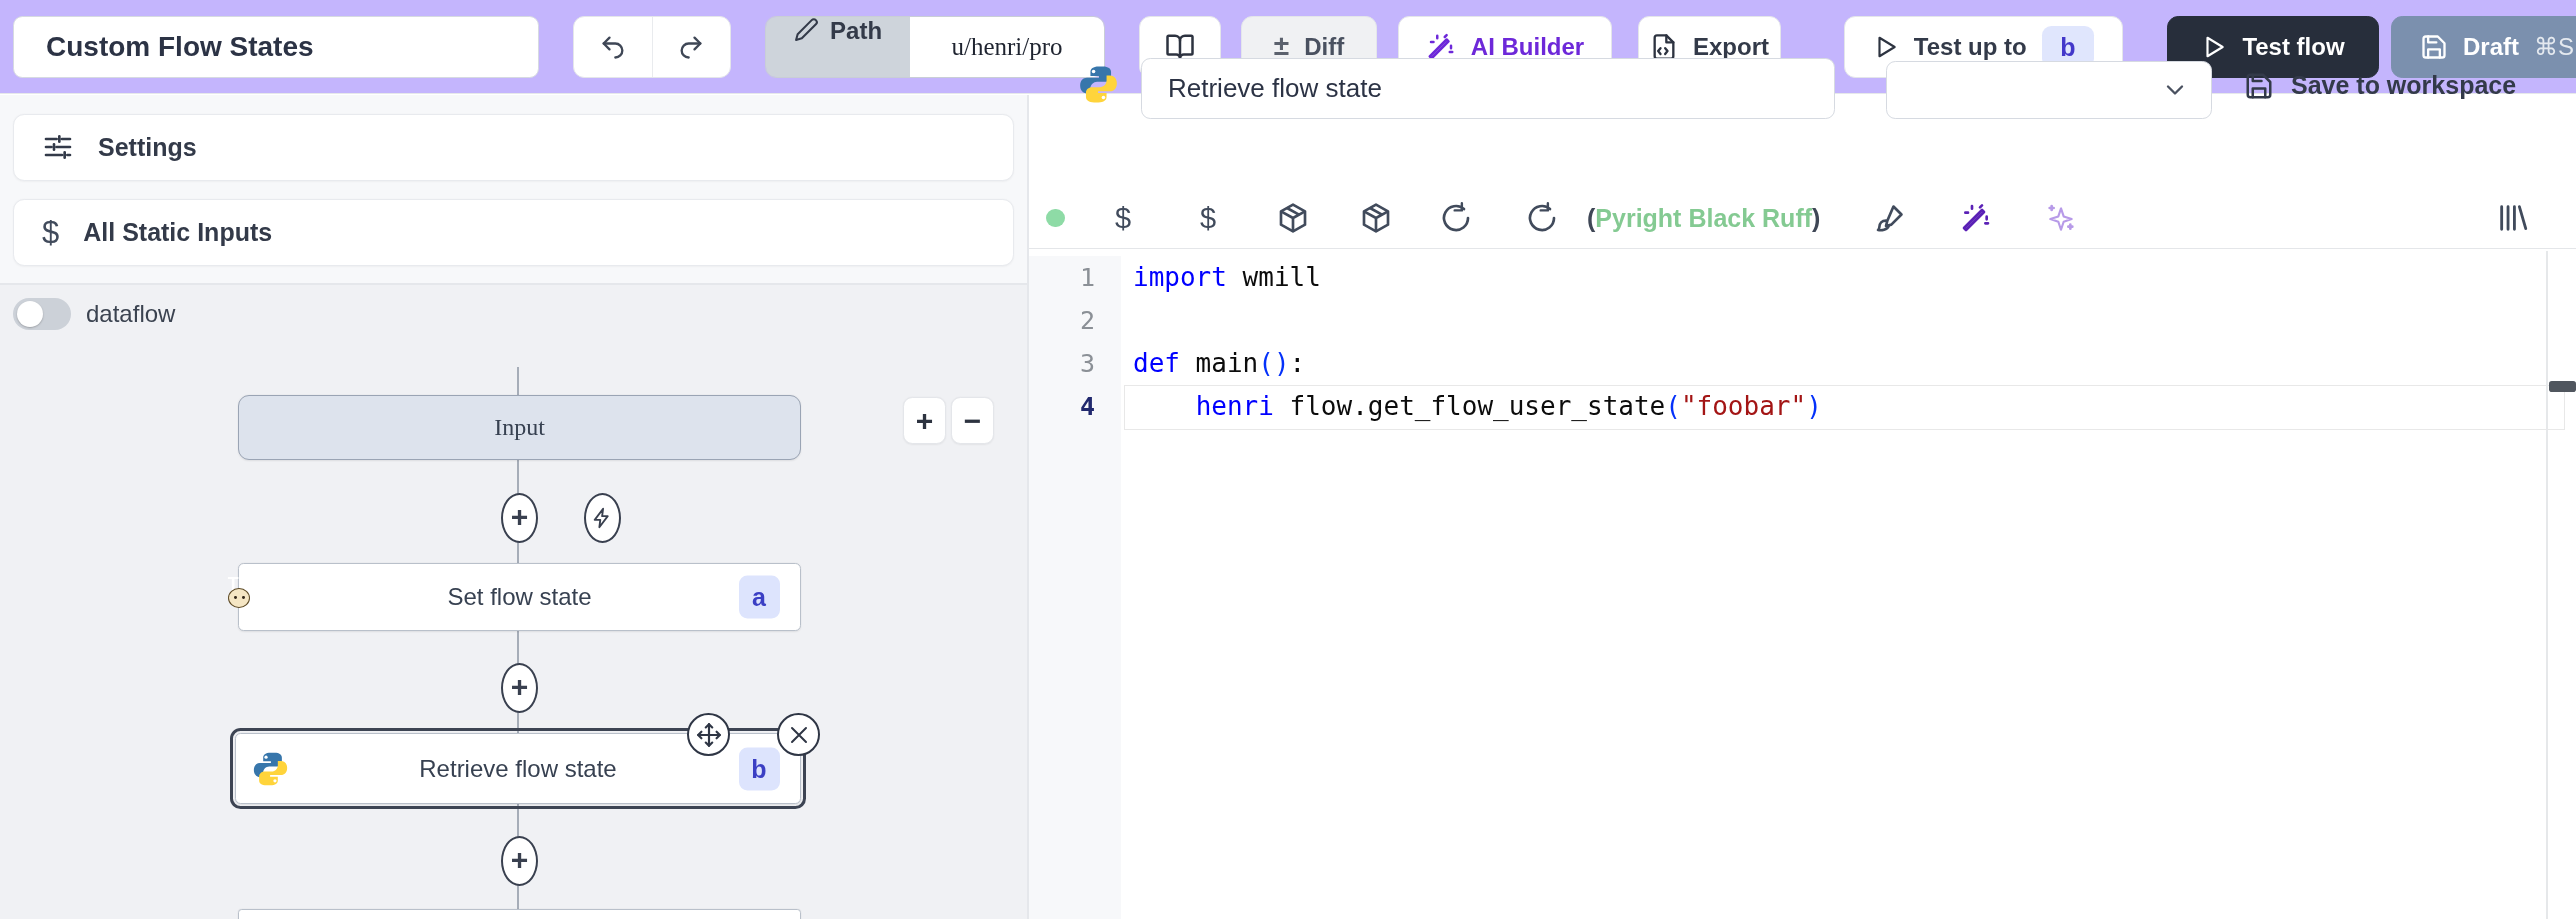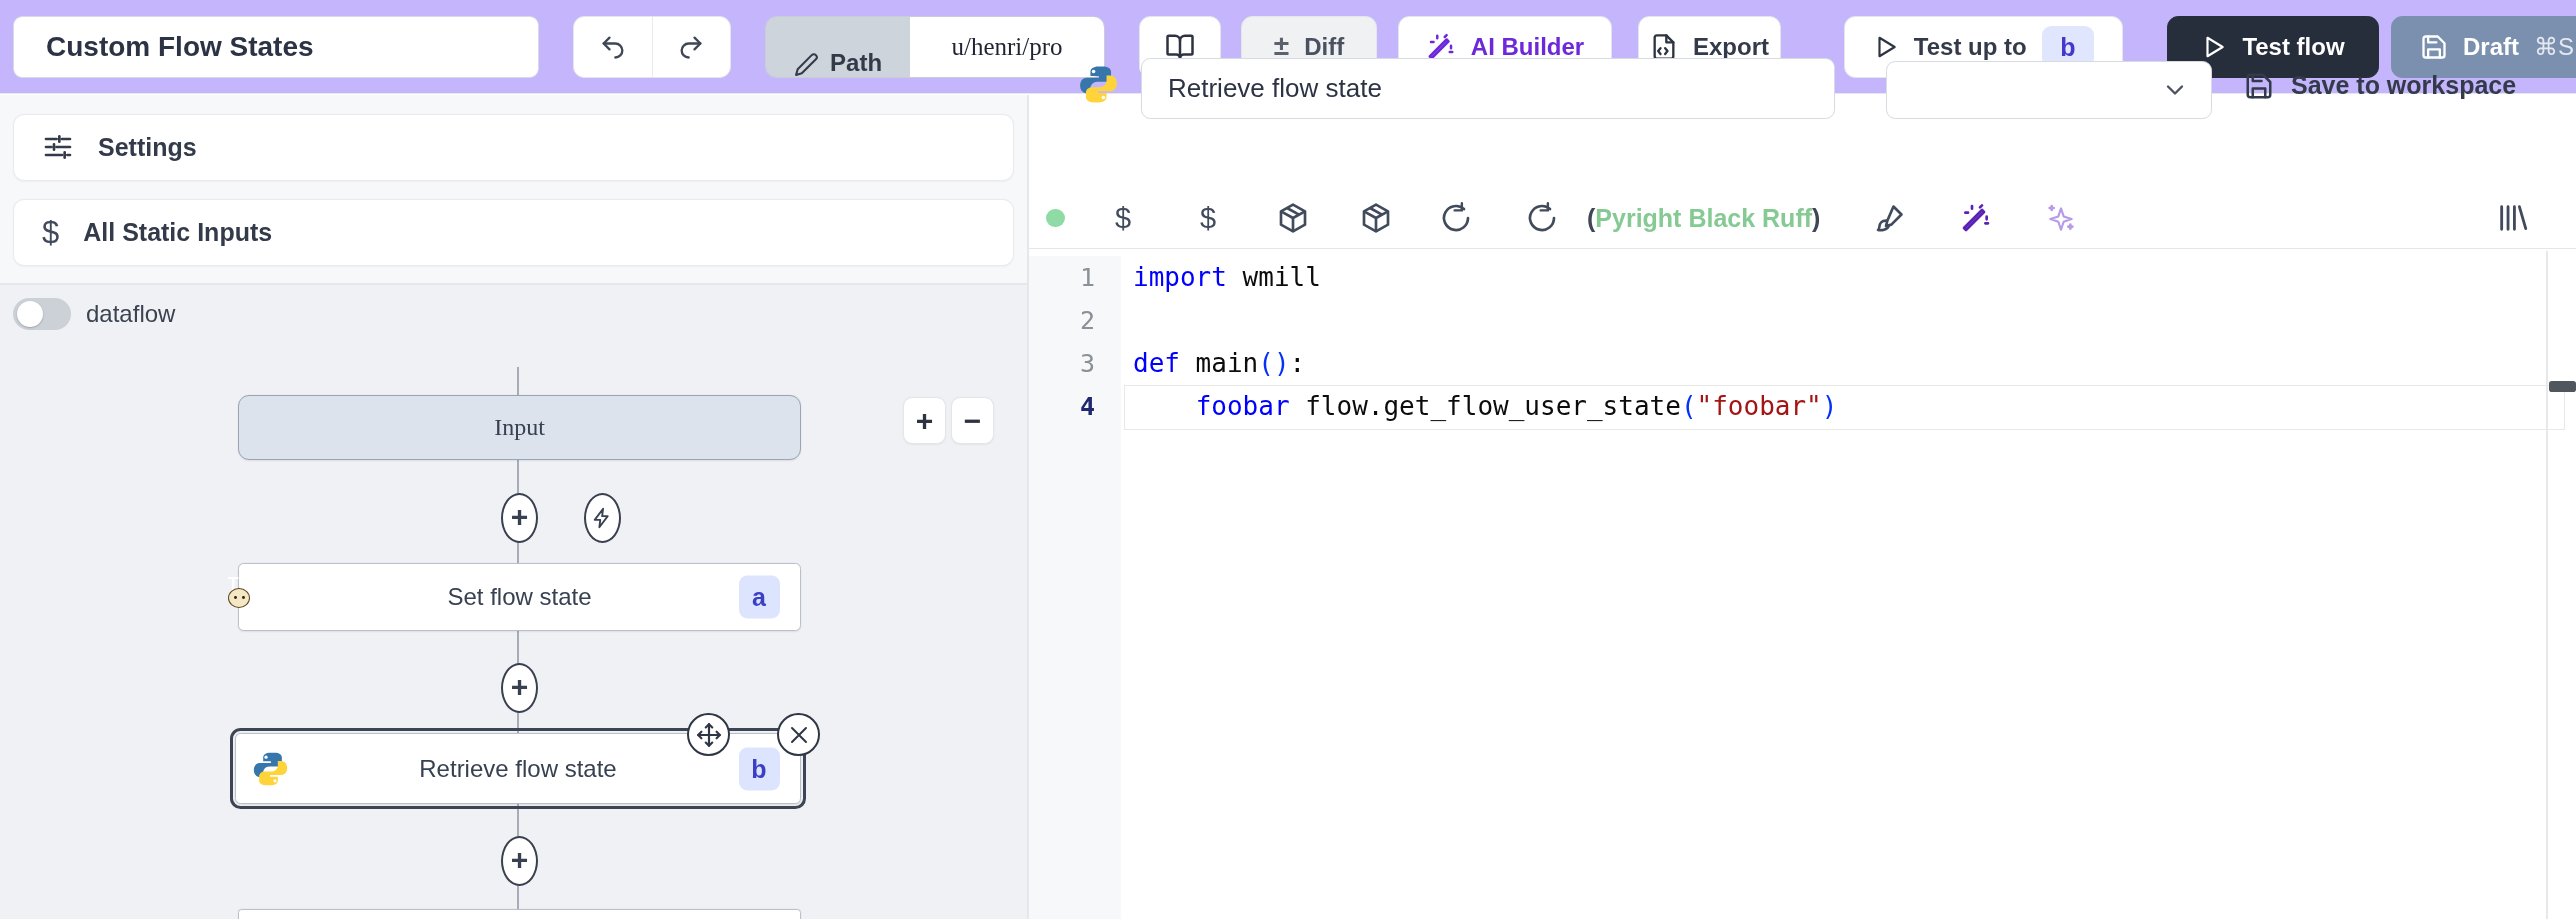--- a/index.html
+++ b/index.html
@@ -15,21 +15,21 @@
        font-size:24px;font-weight:700;color:#333a49;}
   .icon{display:inline-flex;align-items:center;justify-content:center;}
   #flow-title{left:13px;width:526px;height:62px;top:16px;border:1.9px solid #d6dae1;border-radius:9.3px;
        display:flex;align-items:center;padding-left:32px;box-sizing:border-box;
        font-size:28px;font-weight:700;color:#2c3345;background:#fff;}
   #undo-redo{left:573px;width:158px;padding:0;gap:0;}
   #undo-redo .half{width:79px;height:100%;display:flex;align-items:center;justify-content:center;}
   #undo-redo .half+.half{border-left:1.9px solid #e9ebee;}
   #path-group{left:765px;width:340px;height:62px;top:16px;border:1.9px solid #c9ced6;border-radius:11.2px;
        overflow:hidden;display:flex;box-sizing:border-box;}
-  #path-group .seg1{width:144px;background:#ced4db;display:flex;align-items:flex-end;justify-content:center;
+  #path-group .seg1{width:144px;background:#ced4db;display:flex;align-items:flex-start;justify-content:center;
        gap:11.2px;font-size:24px;font-weight:700;color:#333a49;}
   #path-group .seg2{flex:1;background:#fff;display:flex;align-items:center;justify-content:center;
        font-size:25px;color:#1f2430;}
   #book-btn{left:1139px;width:82px;}
   #diff-btn{left:1241px;width:136px;background:#f0f1f3;color:#4a5160;}
   #ai-btn{left:1398px;width:214px;color:#6d28d9;}
   #export-btn{left:1638px;width:143px;}
   #testupto-btn{left:1844px;width:279px;}
   .mini-badge{background:#e0e6fd;color:#4338ca;border-radius:9.3px;font-size:25px;font-weight:700;
        padding:5.6px 18.6px;line-height:1.2;}
@@ -433,20 +433,20 @@
     <div id="gutter" class="abs">
         <div class="ln">1</div>
         <div class="ln">2</div>
         <div class="ln">3</div>
         <div class="ln active">4</div>
       </div>
     <div id="code-lines" class="abs">
         <div class="cl"><span class="tk-kw">import</span><span class="tk-plain"> wmill</span></div>
         <div class="cl"></div>
         <div class="cl"><span class="tk-kw">def</span><span class="tk-plain"> main</span><span class="tk-br">()</span><span class="tk-plain">:</span></div>
-        <div class="cl"><span class="tk-plain">    </span><span class="tk-kw">foobar</span><span class="tk-plain"> flow.get_flow_user_state</span><span class="tk-br">(</span><span class="tk-str">"foobar"</span><span class="tk-br">)</span></div>
+        <div class="cl"><span class="tk-plain">    </span><span class="tk-kw">henri</span><span class="tk-plain"> flow.get_flow_user_state</span><span class="tk-br">(</span><span class="tk-str">"foobar"</span><span class="tk-br">)</span></div>
       </div>
     <div id="cur-line" class="abs"></div>
     <div id="ruler-line" class="abs"></div>
     <div id="ruler-mark" class="abs"></div>
   </div>
 </div>
 
 
 </body></html>

